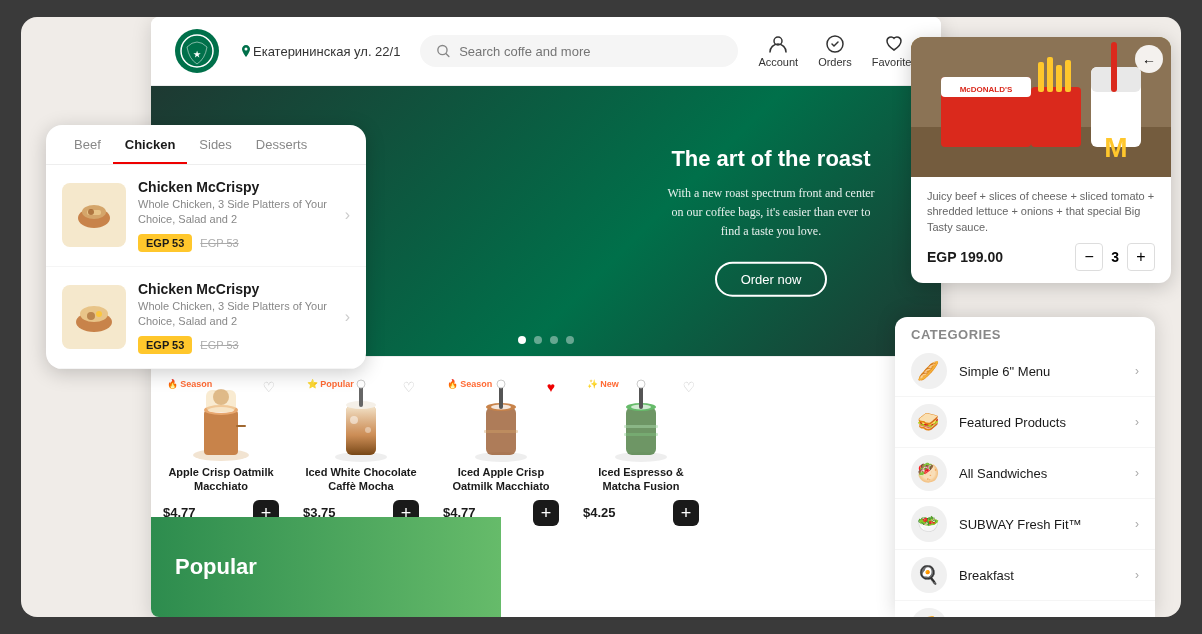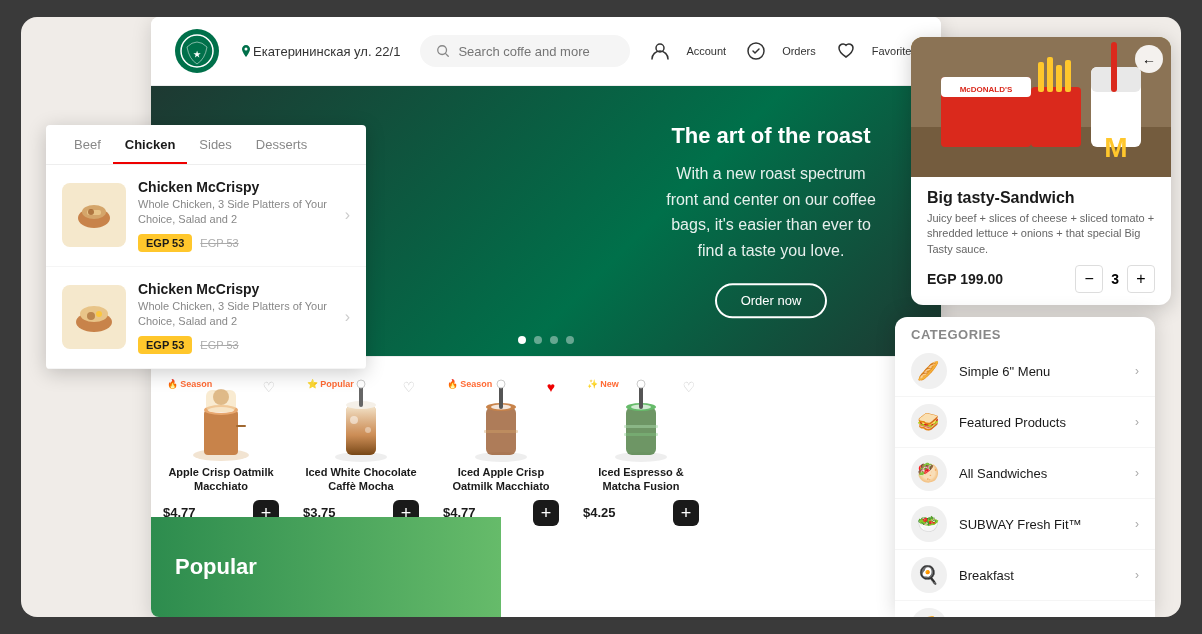--- a/index.html
+++ b/index.html
@@ -74,23 +74,23 @@
       outline: none;
       width: 100%;
     }
     .sb-nav {
       display: flex;
       align-items: center;
       gap: 20px;
     }
     .sb-nav-item {
       display: flex;
-      flex-direction: row;
-      align-items: center;
-      gap: 16px;
+      flex-direction: column;
+      align-items: center;
+      gap: 2px;
       font-size: 11px;
       color: #333;
       cursor: pointer;
     }
 
     
     .sb-hero {
       width: 100%;
       height: 270px;
       background: linear-gradient(135deg, #1e3932 0%, #00704A 60%, #1e3932 100%);
@@ -107,24 +107,25 @@
       text-align: center;
       color: #fff;
       max-width: 220px;
     }
     .sb-hero-text h2 {
       font-size: 22px;
       font-weight: 700;
       margin-bottom: 12px;
     }
     .sb-hero-text p {
-      font-size: 16px;
+      font-size: 12px;
       line-height: 1.6;
       opacity: 0.9;
       margin-bottom: 20px;
+      font-family: Liberation Serif, serif;
     }
     .sb-order-btn {
       background: transparent;
       border: 2px solid #fff;
       color: #fff;
       padding: 8px 24px;
       border-radius: 20px;
       font-size: 13px;
       cursor: pointer;
     }
@@ -366,21 +367,21 @@
       color: #aaa;
     }
 
     
     .chicken-panel {
       position: absolute;
       top: 108px;
       left: 25px;
       width: 320px;
       background: #fff;
-      border-radius: 4px;
+      border-radius: 16px;
       box-shadow: 0 4px 20px rgba(0,0,0,0.2);
       overflow: hidden;
     }
     .chicken-tabs {
       display: flex;
       border-bottom: 1px solid #eee;
       padding: 0 16px;
     }
     .ctab {
       padding: 12px 12px 10px;
@@ -743,21 +744,20 @@
 
         <rect x="180" y="30" width="50" height="80" rx="6" fill="#fff"></rect>
         <rect x="180" y="30" width="50" height="25" rx="6" fill="#e8e8e8"></rect>
         <rect x="200" y="5" width="6" height="50" rx="3" fill="#DA291C"></rect>
 
         <text x="205" y="120" text-anchor="middle" fill="#FFC72C" font-size="28" font-weight="900">M</text>
       </svg>
       <div class="mc-back-badge">←</div>
     </div>
     <div class="mc-info">
-      <div class="mc-title">Big tasty-Sandwich</div>
       <div class="mc-desc">Juicy beef + slices of cheese + sliced tomato + shredded lettuce + onions + that special Big Tasty sauce.</div>
       <div class="mc-price-row">
         <span class="mc-price">EGP 199.00</span>
         <div class="mc-qty">
           <button class="mc-qty-btn">−</button>
           <span class="mc-qty-val">3</span>
           <button class="mc-qty-btn">+</button>
         </div>
       </div>
     </div>

